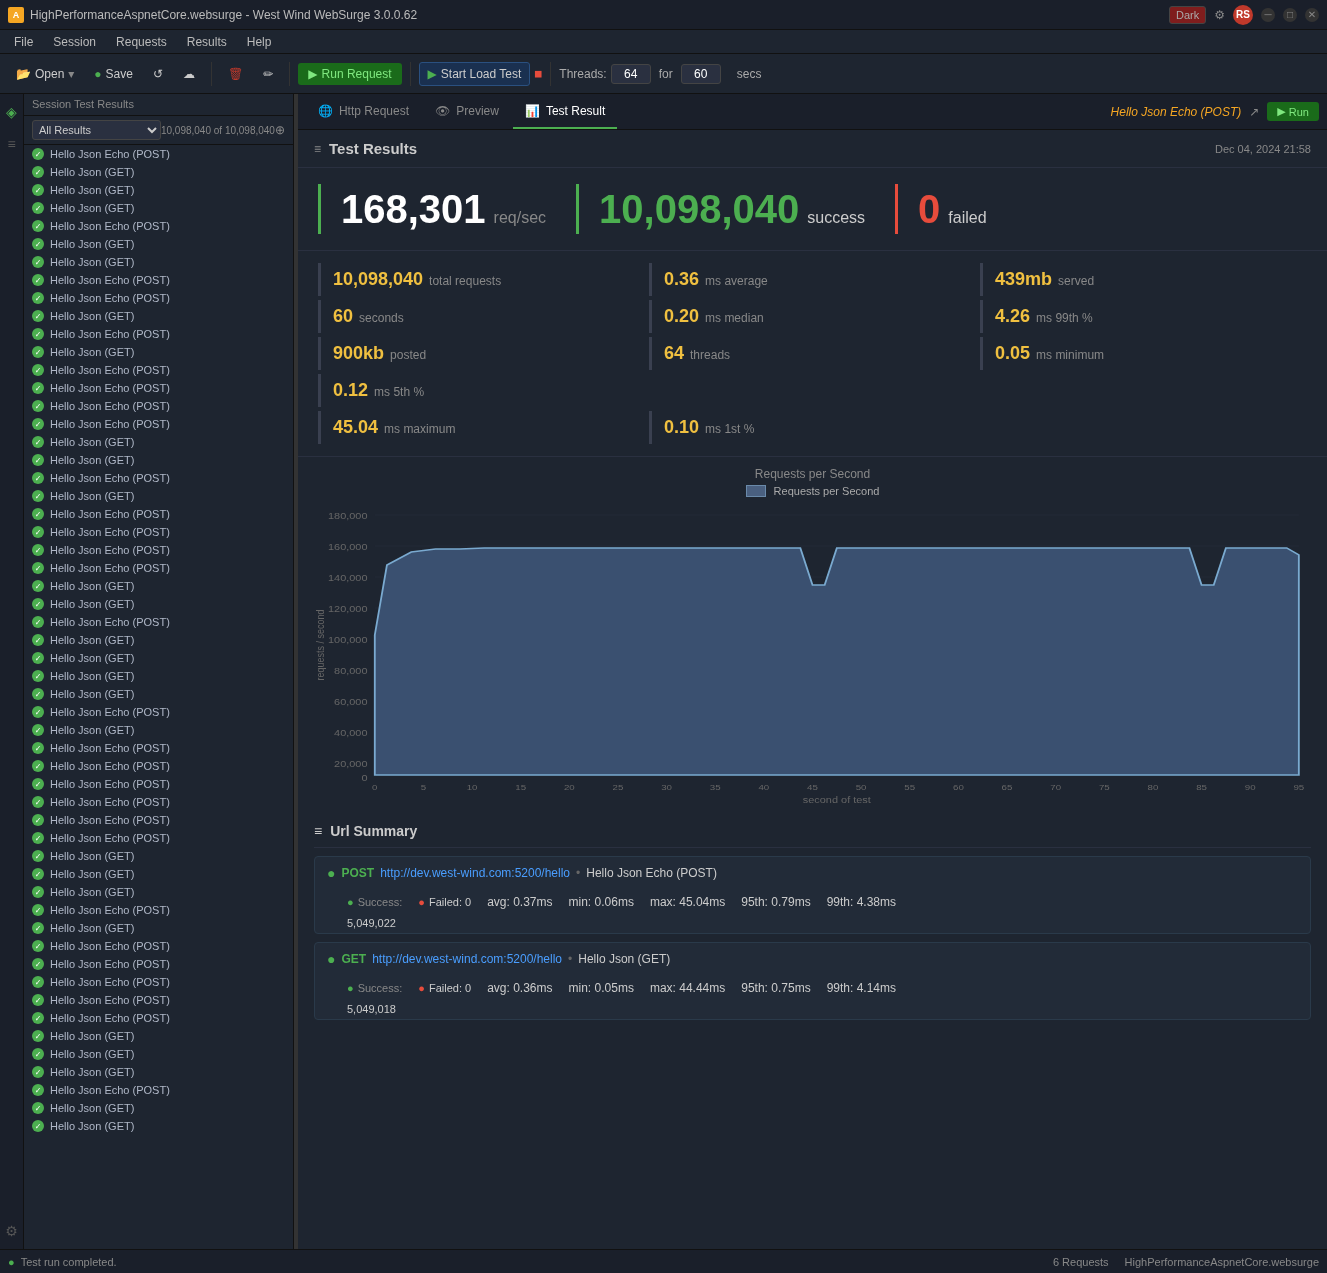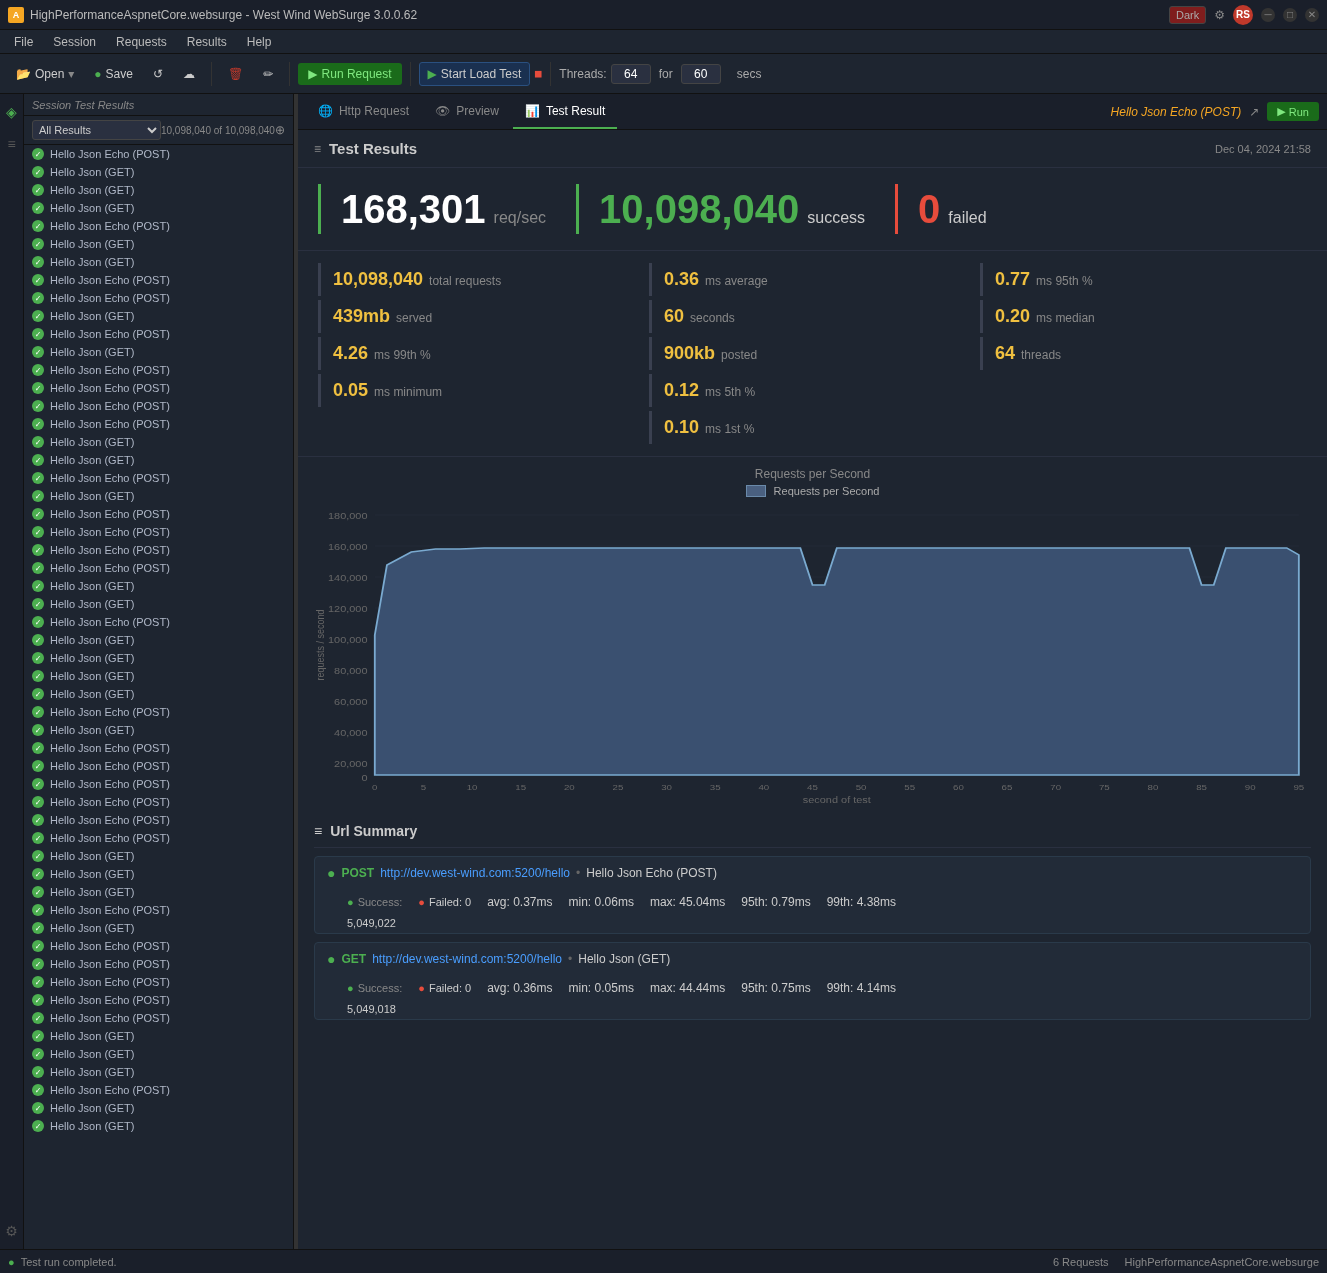--- a/index.html
+++ b/index.html
@@ -25,21 +25,21 @@
     .tb-sep { width: 1px; height: 24px; background: #333; margin: 0 4px; }
     .run-btn { background: #1a6b1a; color: #7fe87f; padding: 4px 10px; border-radius: 3px; display: flex; align-items: center; gap: 4px; cursor: pointer; font-size: 12px; }
     .threads-input { background: #2a3040; border: 1px solid #444; color: #fff; width: 40px; text-align: center; padding: 2px 4px; border-radius: 3px; font-size: 12px; }
     .secs-input { background: #2a3040; border: 1px solid #444; color: #fff; width: 40px; text-align: center; padding: 2px 4px; border-radius: 3px; font-size: 12px; }
 
     
     #main { display: flex; height: calc(1273px - 30px - 24px - 40px - 24px); }
 
     
     #sidebar { width: 270px; background: #1e2530; border-right: 1px solid #111; display: flex; flex-direction: column; overflow: hidden; }
-    #sidebar-header { padding: 4px 8px; font-size: 11px; color: #888; border-bottom: 1px solid #111; height: 22px; display: flex; align-items: flex-end; font-style: italic; }
+    #sidebar-header { padding: 4px 8px; font-size: 11px; color: #888; border-bottom: 1px solid #111; height: 22px; display: flex; align-items: flex-start; }
     #sidebar-filter { padding: 4px 8px; border-bottom: 1px solid #111; display: flex; align-items: center; gap: 0; }
     #sidebar-filter select { background: #2a3040; border: 1px solid #444; color: #ccc; font-size: 11px; padding: 2px; border-radius: 3px; flex: 1; }
     #sidebar-filter .count-badge { font-size: 10px; color: #888; white-space: nowrap; text-align: right; }
     #sidebar-list { overflow-y: auto; flex: 1; }
     #sidebar-list::-webkit-scrollbar { width: 6px; }
     #sidebar-list::-webkit-scrollbar-track { background: #1a1f2a; }
     #sidebar-list::-webkit-scrollbar-thumb { background: #444; border-radius: 3px; }
     .sidebar-item { display: flex; align-items: center; gap: 6px; padding: 3px 8px; cursor: pointer; font-size: 11px; color: #b0b8c8; }
     .sidebar-item .status-circle { width: 12px; height: 12px; border-radius: 50%; background: #4caf50; flex-shrink: 0; display: flex; align-items: center; justify-content: center; }
     .sidebar-item .status-circle::after { content: '✓'; font-size: 8px; color: #fff; }
@@ -487,24 +487,20 @@
       <div id="detail-stats">
 
         <div class="stat-row">
           <span class="stat-val">10,098,040</span>
           <span class="stat-label">total requests</span>
         </div>
         <div class="stat-row">
           <span class="stat-val">0.36</span>
           <span class="stat-label">ms average</span>
         </div>
-        <div class="stat-row">
-          <span class="stat-val">0.77</span>
-          <span class="stat-label">ms 95th %</span>
-        </div>
         <div class="stat-row" style="border-left:3px solid #3a4050;padding-left:12px;">
           <span class="stat-val">439mb</span>
           <span class="stat-label">served</span>
         </div>
 
         <div class="stat-row">
           <span class="stat-val">60</span>
           <span class="stat-label">seconds</span>
         </div>
         <div class="stat-row">
@@ -528,20 +524,24 @@
           <span class="stat-val">0.05</span>
           <span class="stat-label">ms minimum</span>
         </div>
         <div class="stat-row">
           <span class="stat-val">0.12</span>
           <span class="stat-label">ms 5th %</span>
         </div>
         <div class="stat-row" style="border:none;"></div>
 
         <div class="stat-row" style="border:none;"></div>
+        <div class="stat-row">
+          <span class="stat-val">45.04</span>
+          <span class="stat-label">ms maximum</span>
+        </div>
         <div class="stat-row">
           <span class="stat-val">0.10</span>
           <span class="stat-label">ms 1st %</span>
         </div>
         <div class="stat-row" style="border:none;"></div>
       </div>
 
       <div id="chart-container">
         <div id="chart-title">Requests per Second</div>
         <div id="chart-legend">

